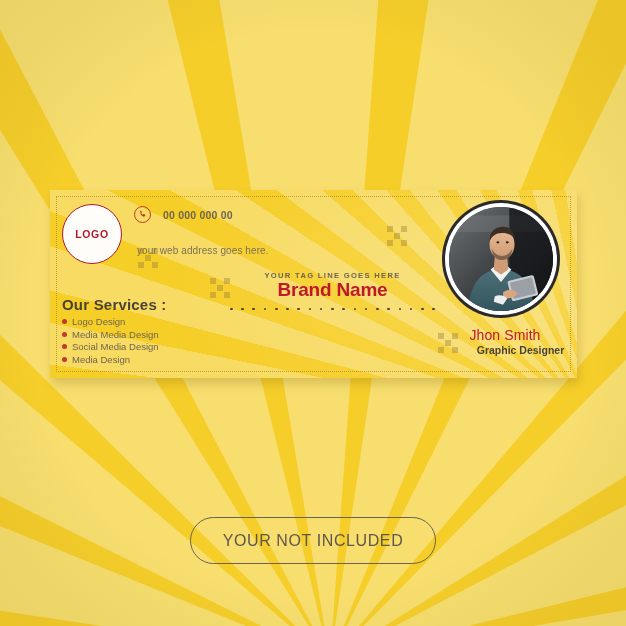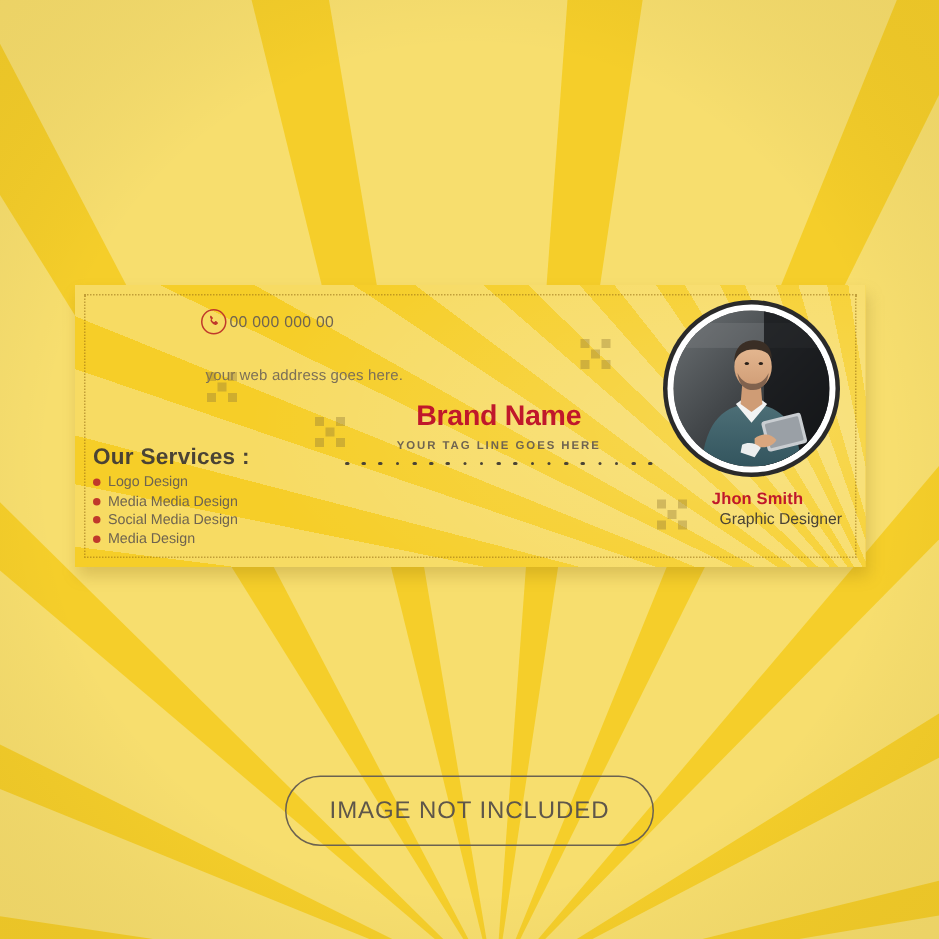--- a/index.html
+++ b/index.html
@@ -77,21 +77,21 @@
     letter-spacing: 0.6px;
     color: #B2182B;
   }
 
   
   #contact-block {
     position: absolute;
     left: 84px;
     top: 16px;
   }
-  #phone-row { display: flex; align-items: center; gap: 2px; }
+  #phone-row { display: flex; align-items: center; gap: 12px; font-weight: bold; }
   #phone-icon {
     width: 15px; height: 15px;
     border-radius: 50%;
     border: 1.4px solid #C0392B;
     display: flex; align-items: center; justify-content: center;
     color: #C0392B;
     font-size: 9px;
     line-height: 1;
   }
   #phone-number {
@@ -221,29 +221,29 @@
 
   
   #person-block {
     position: absolute;
     left: 395px;
     top: 137px;
     width: 120px;
     text-align: center;
   }
   #person-name {
-    font-size: 11px;
-    font-weight: bold;
+    font-size: 14px;
+    font-weight: normal;
     color: #C0182B;
     letter-spacing: 0.1px;
   }
   #person-role {
     margin-top: 1px;
     font-size: 10.5px;
-    font-weight: normal;
+    font-weight: bold;
     color: #4A4335;
     margin-left: 31px;
   }
 
   
   #not-included {
     position: absolute;
     left: 190px;
     top: 517px;
     width: 246px;
@@ -325,20 +325,23 @@
       <rect width="626" height="626" fill="url(#vig)"></rect>
     </svg>
   </div>
 
   <div id="card-shadow"></div>
 
   <div id="card">
 
     <div id="card-inner-border"></div>
 
+    <div id="logo-circle">
+      <span id="logo-text">LOGO</span>
+    </div>
 
     <div id="contact-block">
       <div id="phone-row">
         <span id="phone-icon">
           <svg viewBox="0 0 16 16" width="9" height="9" fill="currentColor" aria-hidden="true">
             <path d="M3.7 1.3c.4-.4 1-.4 1.4 0l1.6 1.6c.4.4.4 1 0 1.4l-.9.9c-.2.2-.2.4-.1.6.5 1 1.5 2 2.5 2.5.2.1.4.1.6-.1l.9-.9c.4-.4 1-.4 1.4 0l1.6 1.6c.4.4.4 1 0 1.4l-.8.8c-.7.7-1.8.9-2.7.5C7 10.7 5.3 9 4.4 7.3c-.4-.9-.2-2 .5-2.7l-1.2-.9z"></path>
           </svg>
         </span>
         <span id="phone-number">00 000 000 00</span>
       </div>
@@ -388,22 +391,22 @@
         <span class="service-dot"></span>
         <span class="service-label">Social Media Design</span>
       </div>
       <div class="service-item">
         <span class="service-dot"></span>
         <span class="service-label">Media Design</span>
       </div>
     </div>
 
     <div id="brand-block">
+      <div id="brand-tagline">YOUR TAG LINE GOES HERE</div>
       <div id="brand-name">Brand Name</div>
-      <div id="brand-tagline">YOUR TAG LINE GOES HERE</div>
       <div id="brand-divider">
           <span></span>
           <span></span>
           <span></span>
           <span></span>
           <span></span>
           <span></span>
           <span></span>
           <span></span>
           <span></span>
@@ -470,16 +473,16 @@
     </div>
 
     <div id="person-block">
       <div id="person-name">Jhon Smith</div>
       <div id="person-role">Graphic Designer</div>
     </div>
 
   </div>
 
   <div id="not-included">
-    <span id="not-included-label">IMAGE NOT INCLUDED</span>
+    <span id="not-included-label">YOUR NOT INCLUDED</span>
   </div>
 
 </div>
 
 </body></html>

